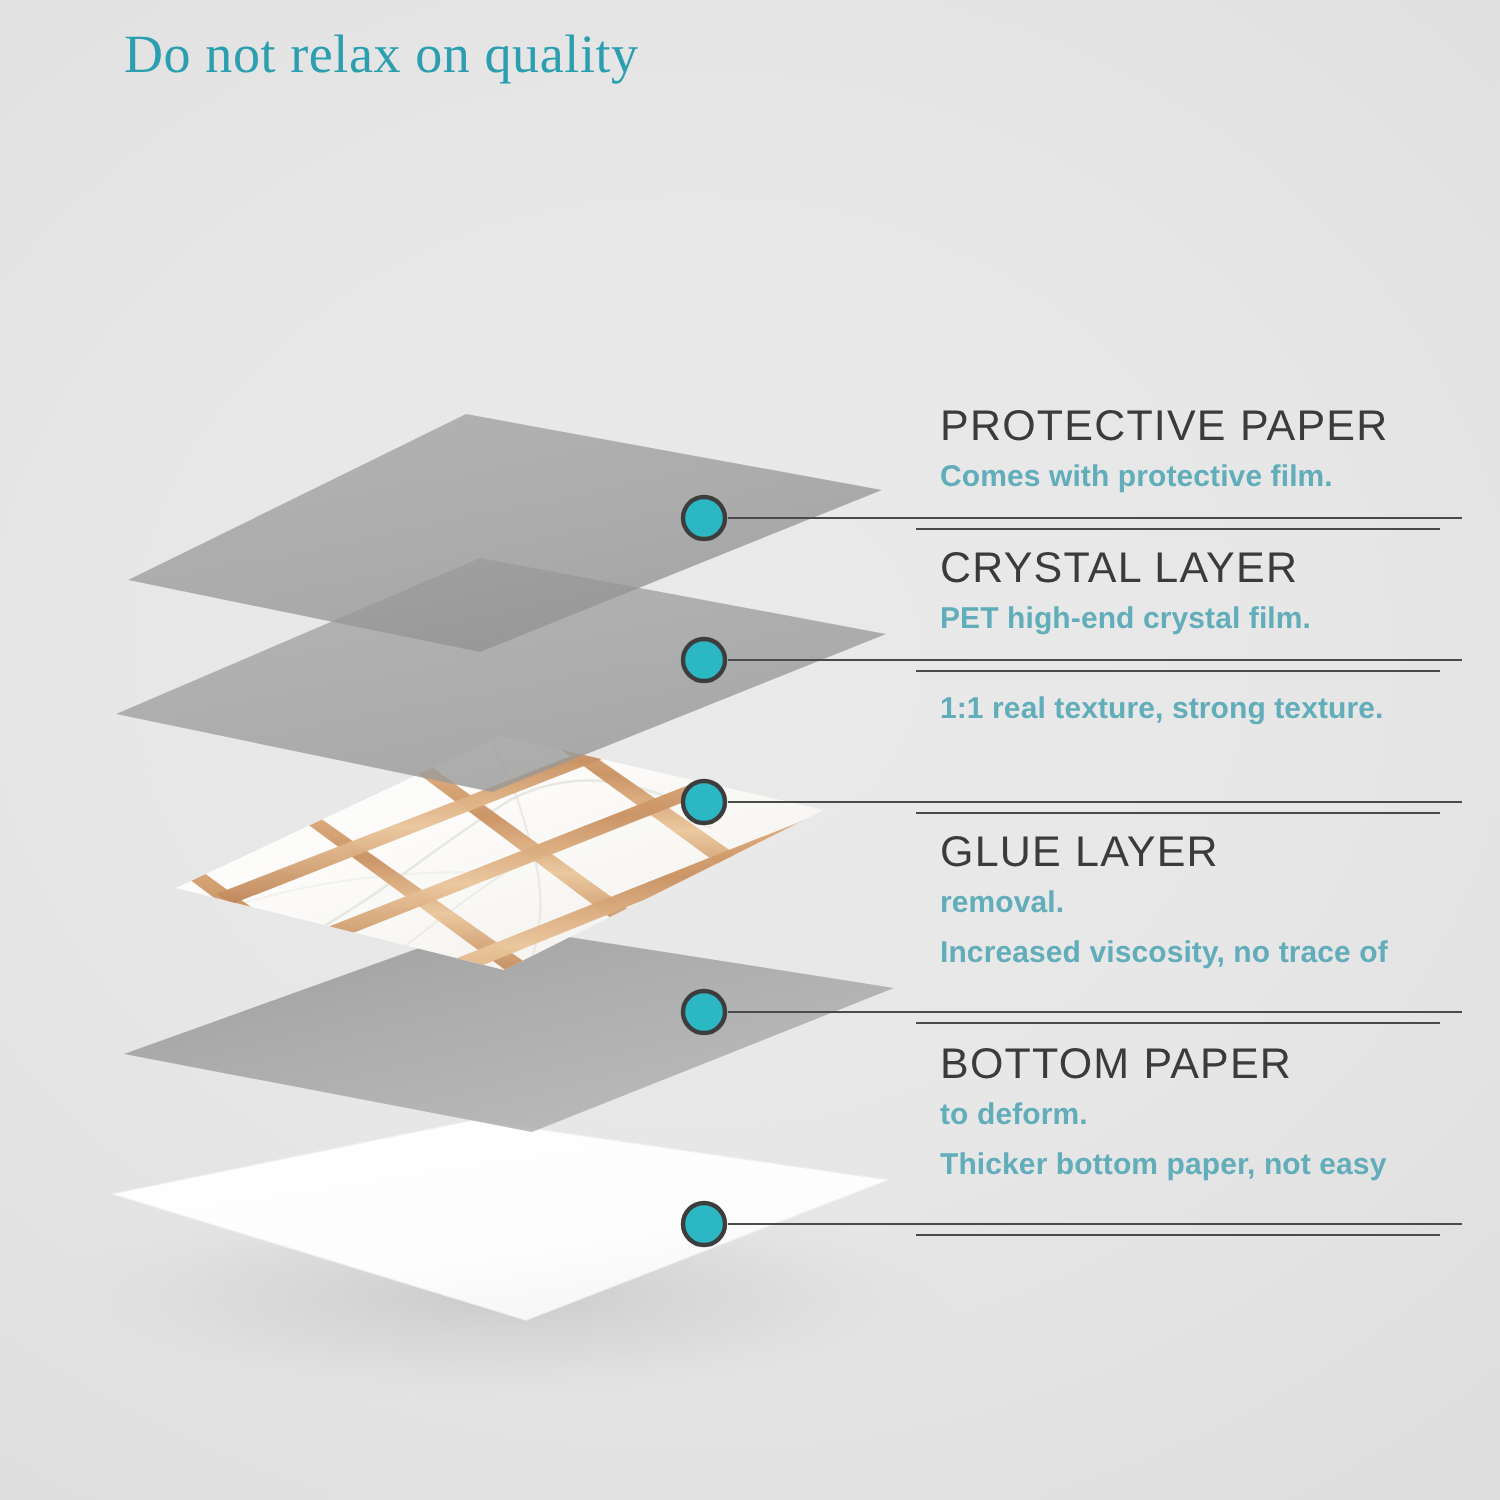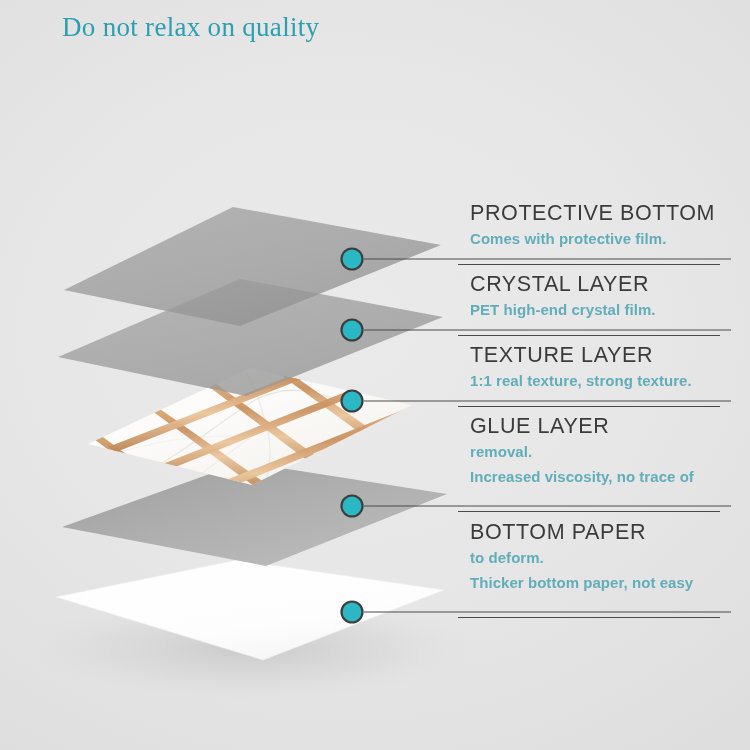--- a/index.html
+++ b/index.html
@@ -208,33 +208,32 @@
       </g>
       <g>
         <circle cx="352" cy="612" r="10.5" fill="#2bb7c3" stroke="#3d3d3d" stroke-width="2.2"></circle>
       </g>
     </g>
   </svg>
 
   <div id="callouts">
 
     <div class="callout" style="top:8px;">
-      <div class="callout-title">PROTECTIVE BOTTOM</div>
+      <div class="callout-title">PROTECTIVE PAPER</div>
       <div class="callout-desc">Comes with protective film.</div>
     </div>
     <div class="callout-rule" style="top:72px;"></div>
 
     <div class="callout" style="top:79px;">
       <div class="callout-title">CRYSTAL LAYER</div>
       <div class="callout-desc">PET high-end crystal film.</div>
     </div>
     <div class="callout-rule" style="top:143px;"></div>
 
     <div class="callout" style="top:150px;">
-      <div class="callout-title">TEXTURE LAYER</div>
       <div class="callout-desc">1:1 real texture, strong texture.</div>
     </div>
     <div class="callout-rule" style="top:214px;"></div>
 
     <div class="callout" style="top:221px;">
       <div class="callout-title">GLUE LAYER</div>
       <div class="callout-desc">removal.</div>
       <div class="callout-desc">Increased viscosity, no trace of</div>
     </div>
     <div class="callout-rule" style="top:319px;"></div>

